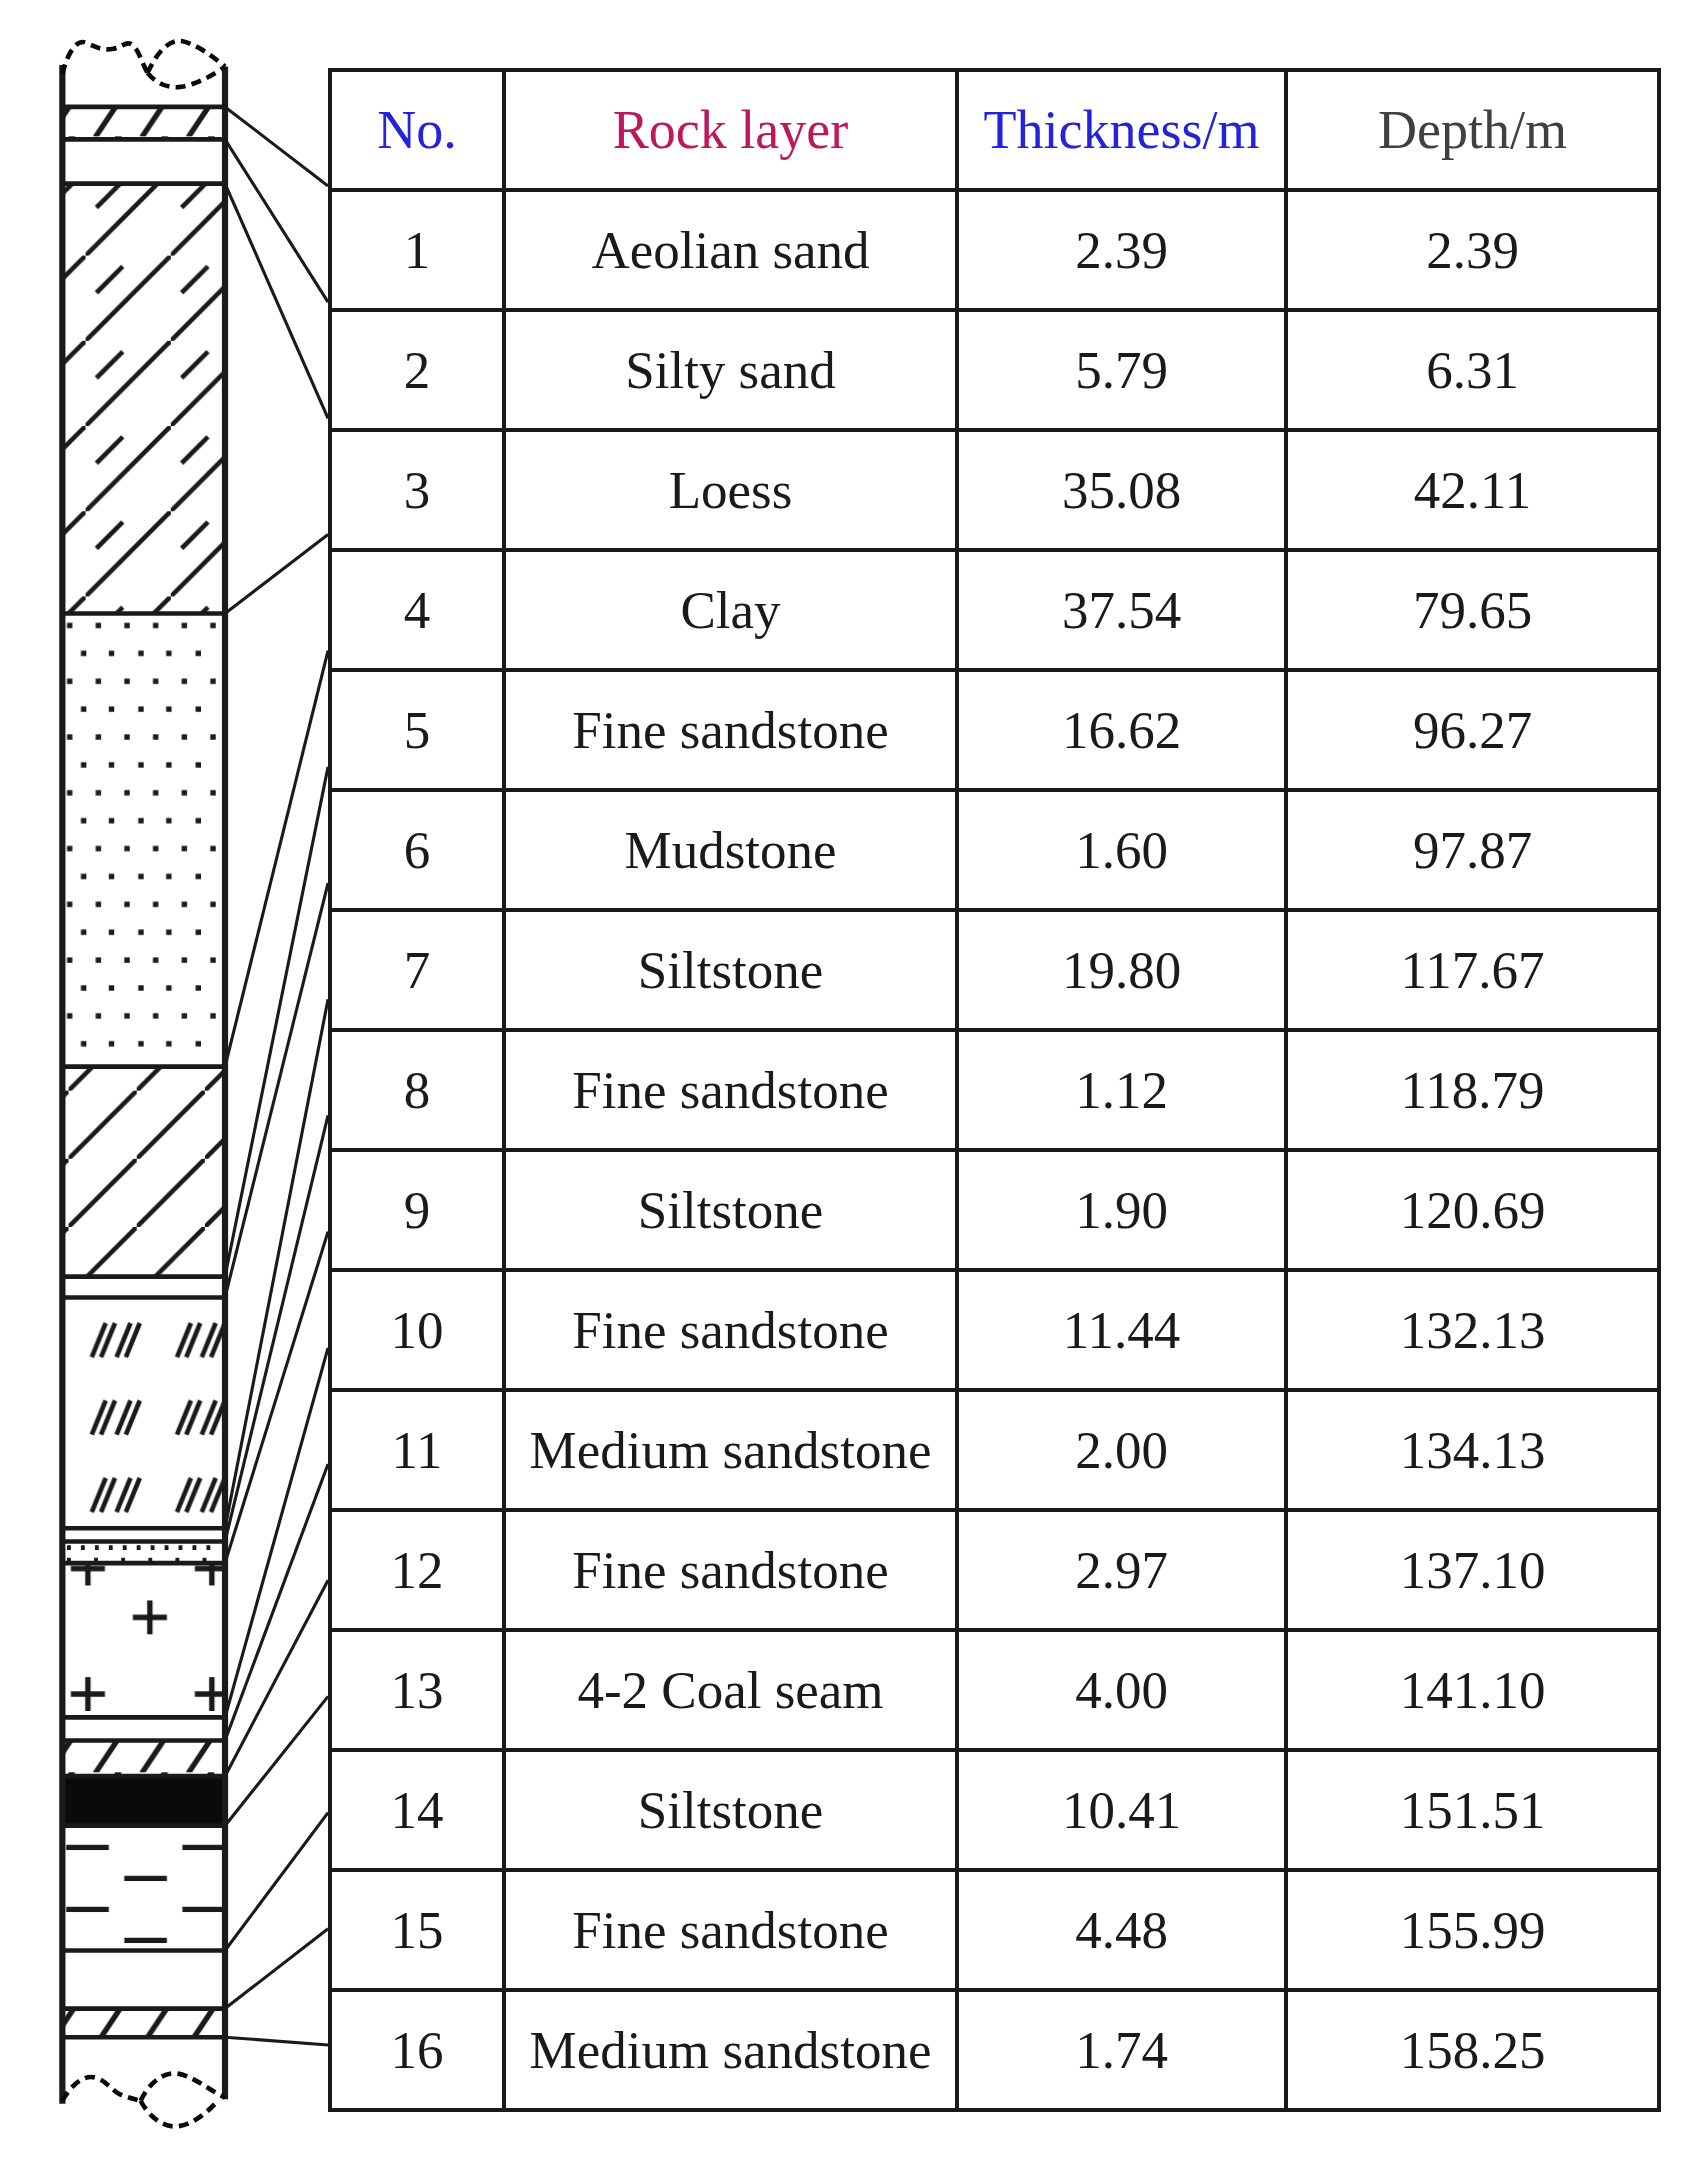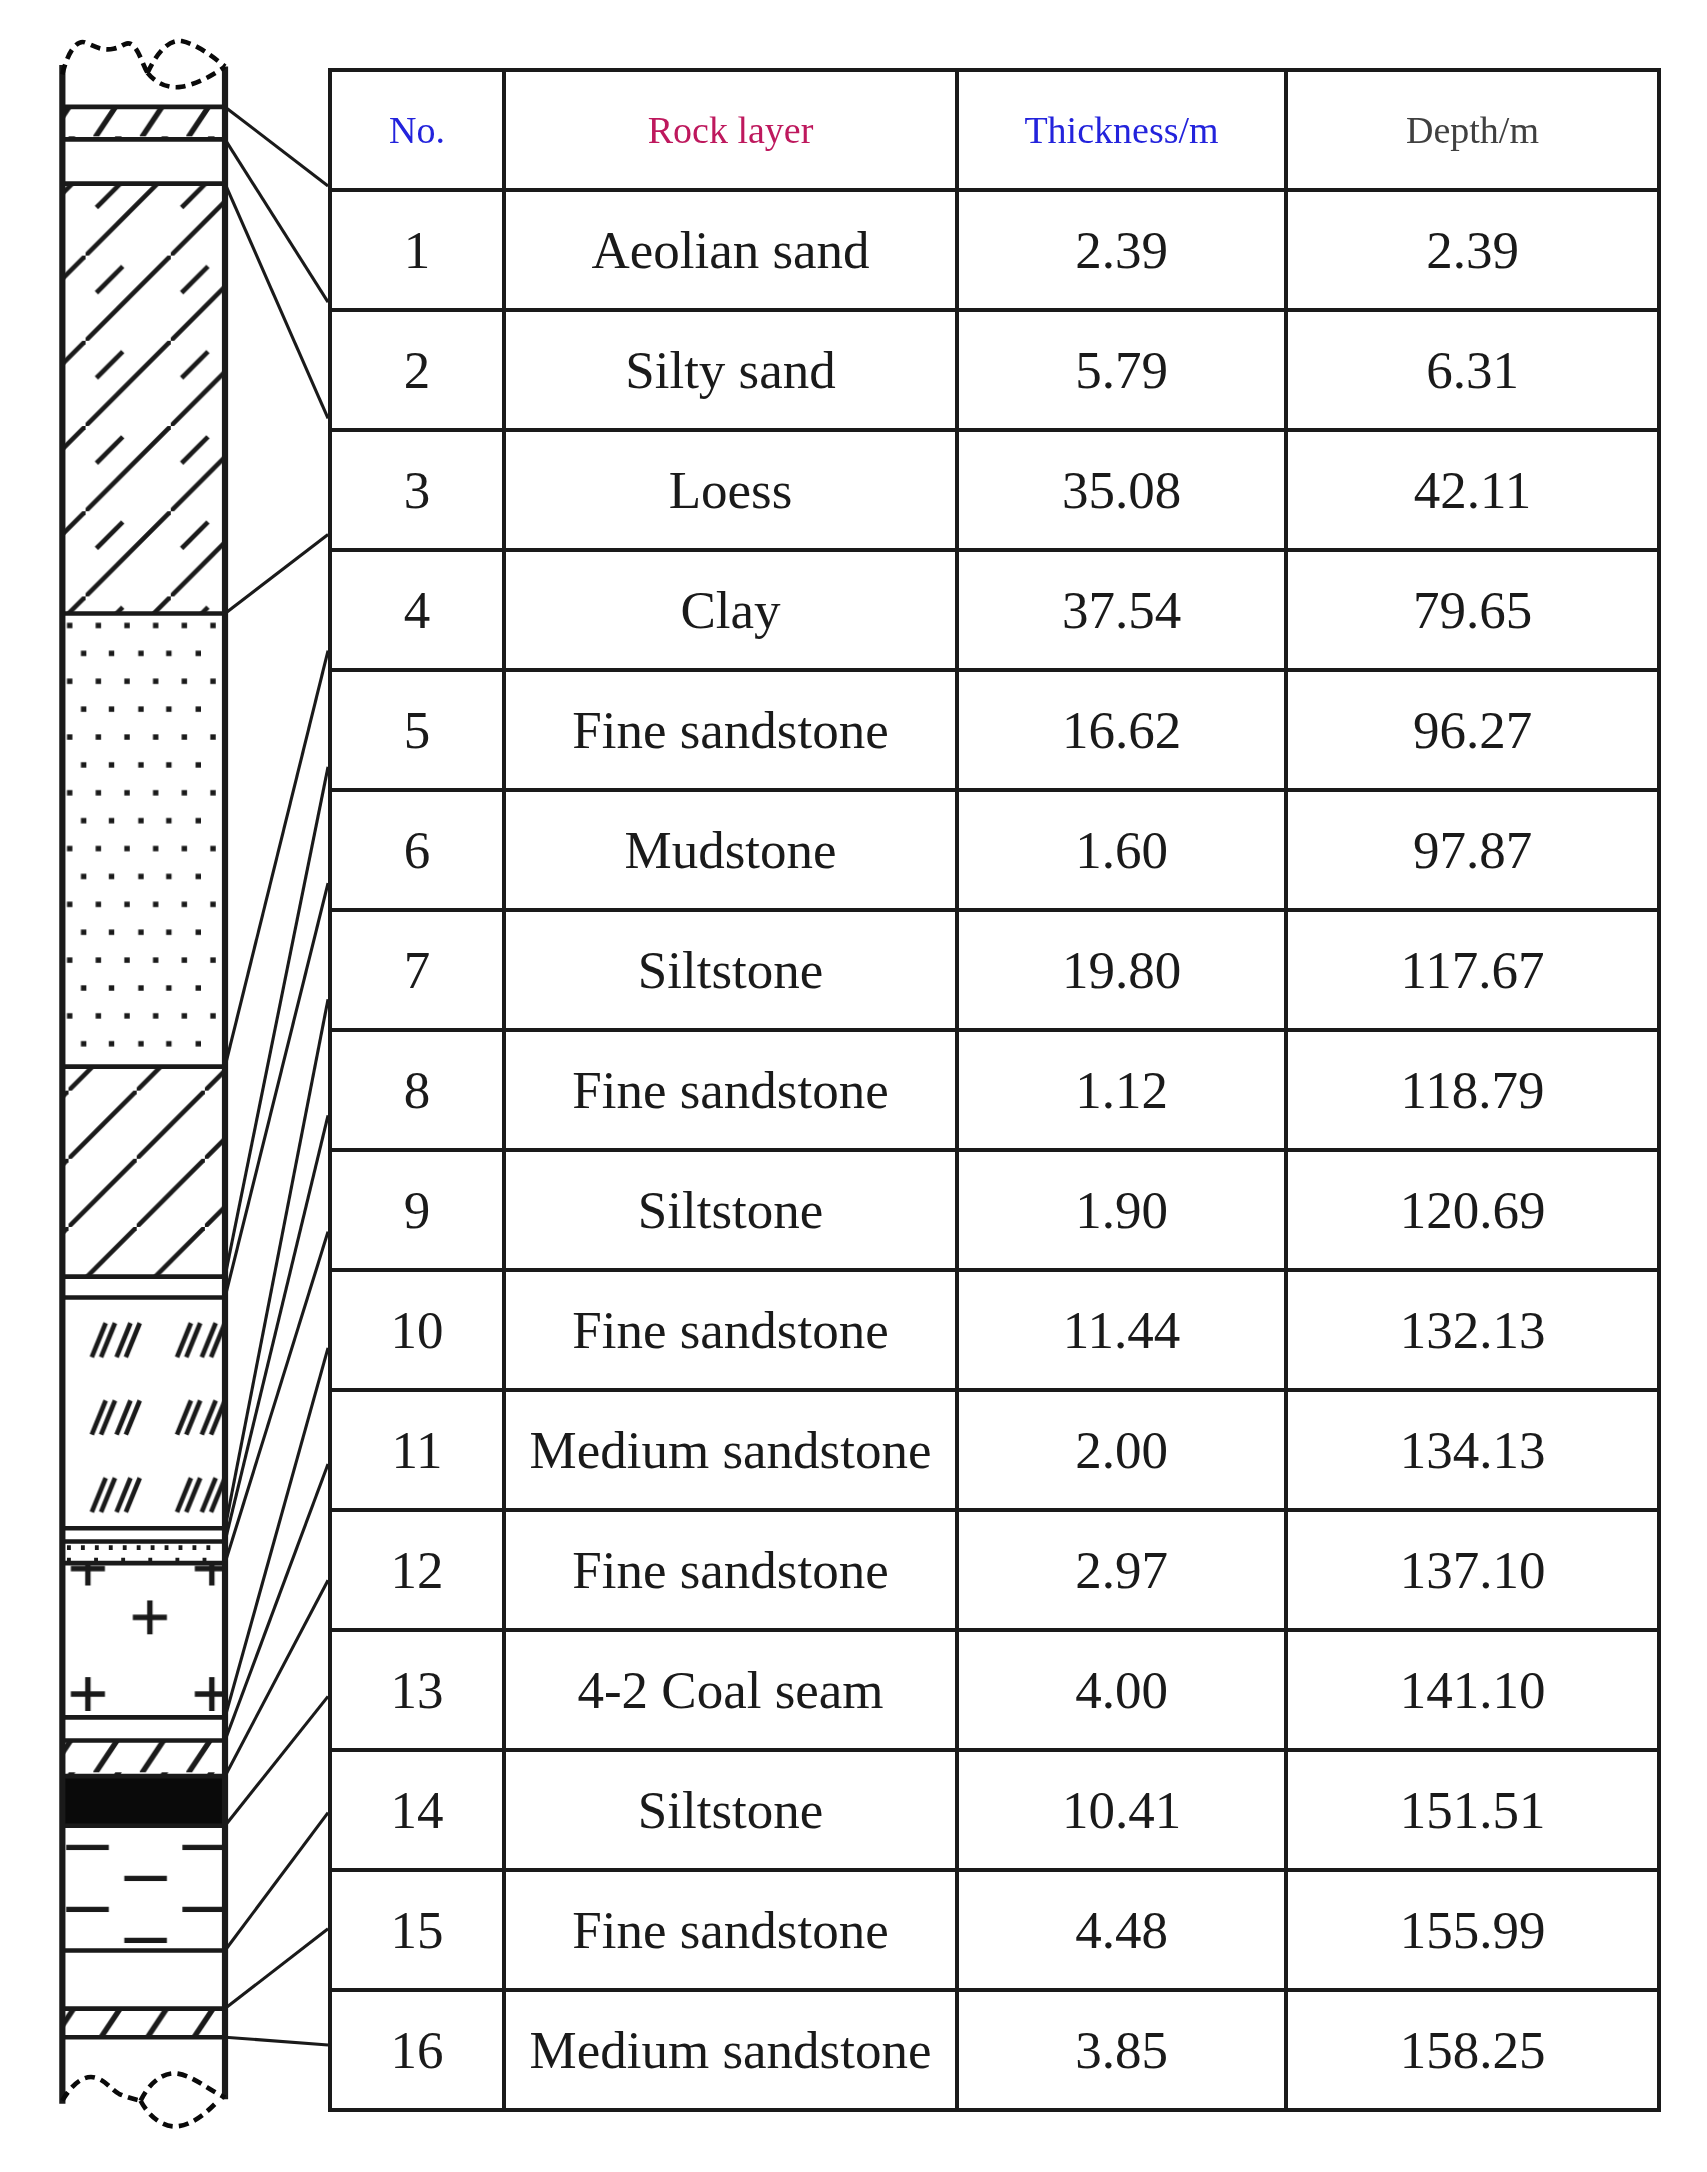--- a/index.html
+++ b/index.html
@@ -3,21 +3,21 @@
 <meta charset="utf-8">
 <style>
   html,body{margin:0;padding:0;background:#ffffff;}
   #page{position:relative;width:1708px;height:2172px;background:#ffffff;overflow:hidden;
         font-family:"Liberation Serif",serif;color:#1a1a1a;}
   #litho-svg{position:absolute;left:0;top:0;}
   #strat-table{position:absolute;left:328px;top:68px;border-collapse:collapse;table-layout:fixed;
         width:1330px;}
   #strat-table td,#strat-table th{border:4.6px solid #1a1a1a;text-align:center;vertical-align:middle;
         font-size:53px;font-weight:normal;padding:0;height:116px;overflow:hidden;white-space:nowrap;}
-  #strat-table th{font-size:38px;}
+  #strat-table th{font-size:54px;}
 </style>
 </head>
 <body>
 
 <div id="page">
 
   <svg id="litho-svg" width="1708" height="2172" viewBox="0 0 2204 2804">
     <defs>
       <pattern id="pat-hatch-thin" patternUnits="userSpaceOnUse" width="60" height="44">
         <line x1="2" y1="46" x2="34" y2="-2" stroke="#1a1a1a" stroke-width="7"></line>
@@ -222,19 +222,19 @@
     </tr>
     <tr>
       <td>15</td>
       <td>Fine sandstone</td>
       <td>4.48</td>
       <td>155.99</td>
     </tr>
     <tr>
       <td>16</td>
       <td>Medium sandstone</td>
-      <td>3.85</td>
+      <td>1.74</td>
       <td>158.25</td>
     </tr>
   </tbody>
     </table>
 </div>
 
 
 </body></html>

